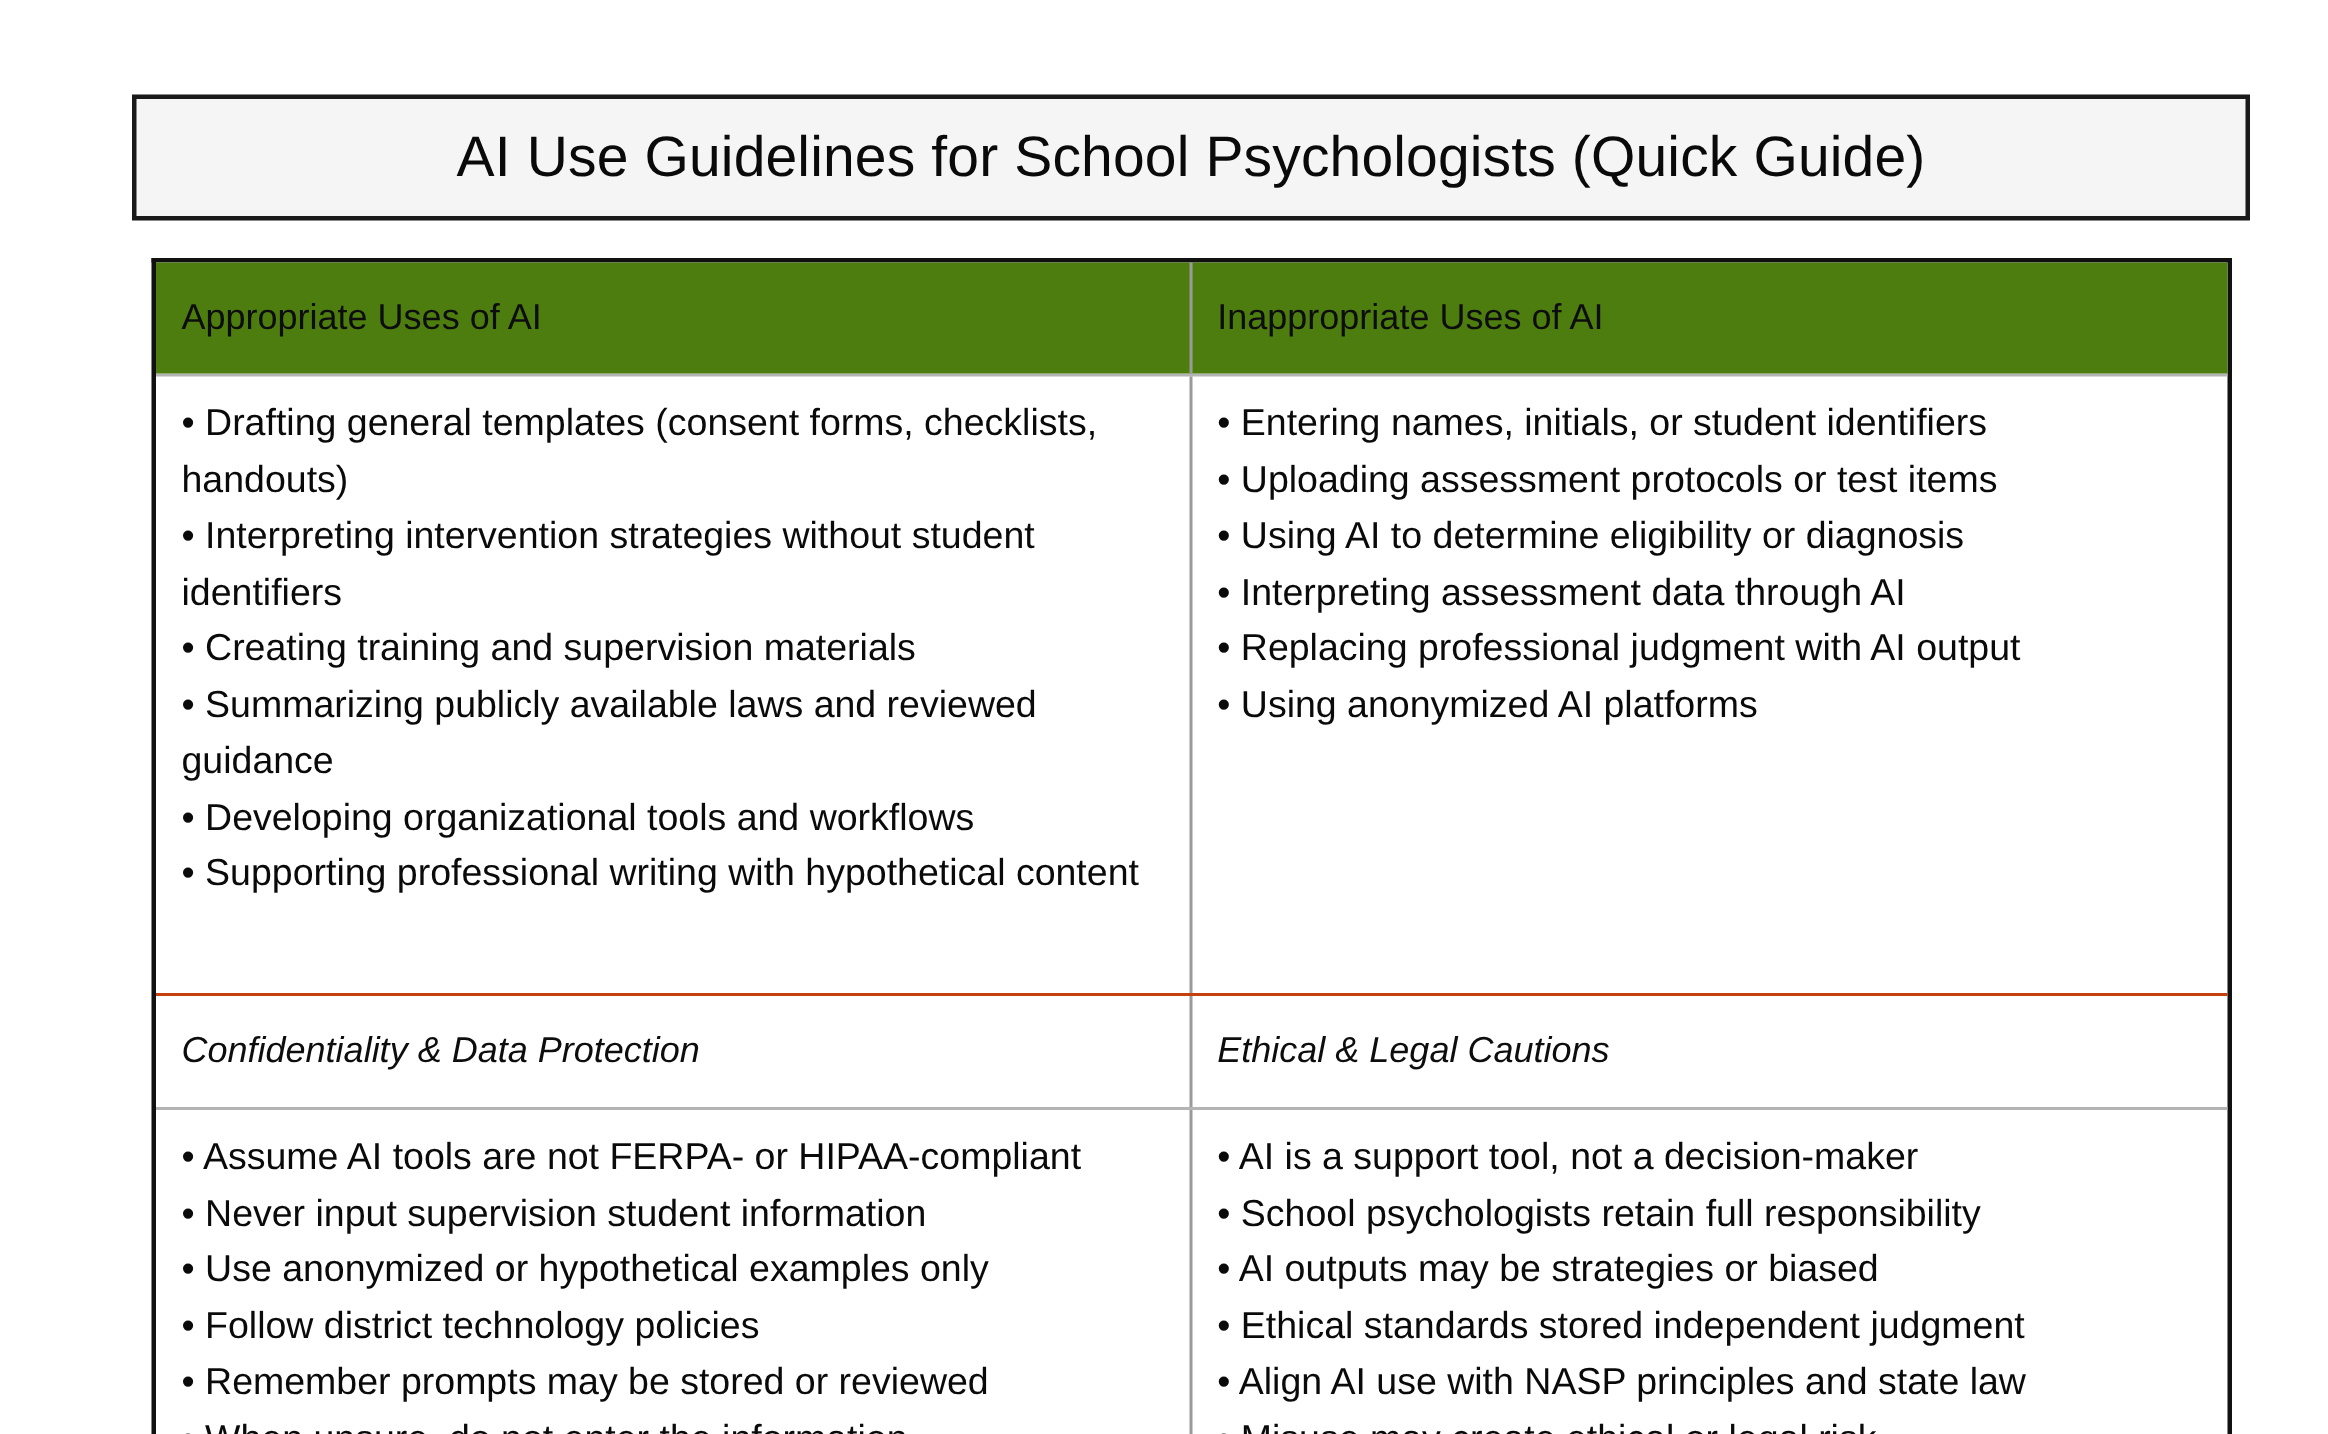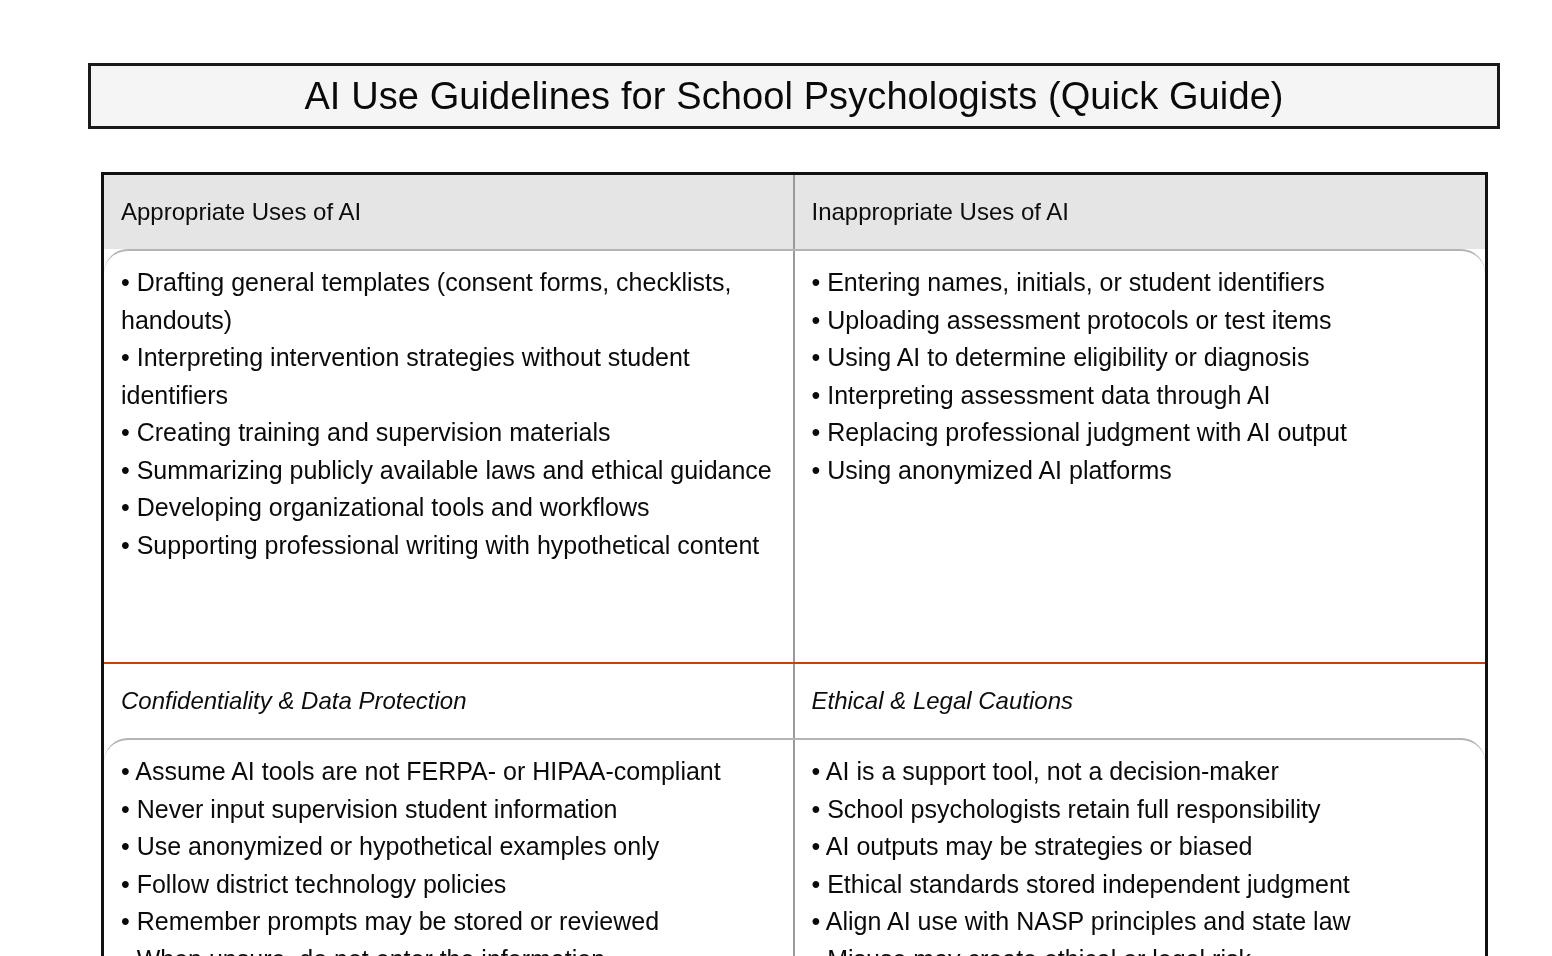--- a/index.html
+++ b/index.html
@@ -23,21 +23,21 @@
     background: #ffffff;
     overflow: hidden;
   }
 
   
   #title-box {
     position: absolute;
     left: 88px;
     top: 63px;
     width: 1412px;
-    height: 66px;
+    height: 84px;
     box-sizing: border-box;
     background: #f5f5f5;
     border: 3px solid #1a1a1a;
     display: flex;
     align-items: center;
     justify-content: center;
   }
   #title-text {
     font-size: 38px;
     line-height: 44px;
@@ -66,42 +66,41 @@
     display: flex;
     width: 100%;
     box-sizing: border-box;
   }
   .t-row.section-gap {
     border-top: 2px solid #c2410c;
     font-style: italic;
   }
   .t-row.thin-top {
     border-top: 2px solid #b4b4b4;
-    border-radius: 24px;
   }
 
   .t-cell {
     box-sizing: border-box;
     flex: 0 0 50%;
     width: 50%;
     padding: 0;
     overflow: hidden;
   }
   .t-cell.left {
     border-right: 2px solid #9a9a9a;
   }
 
   
   .hdr-row .t-cell {
     height: 74px;
     display: flex;
     align-items: center;
   }
   .hdr-row.shaded .t-cell {
-    background: #e5e5e5;
+    background: #4d7c0f;
   }
   .hdr-row .hdr-text {
     font-size: 24px;
     line-height: 30px;
     font-weight: 400;
     padding-left: 17px;
     color: #0d0d0d;
   }
 
   
@@ -149,21 +148,21 @@
         <span class="hdr-text">Inappropriate Uses of AI</span>
       </div>
     </div>
 
     <div class="t-row body-row first-body thin-top">
       <div class="t-cell left">
         <ul class="bullets">
           <li>• Drafting general templates (consent forms, checklists, handouts)</li>
           <li>• Interpreting intervention strategies without student identifiers</li>
           <li>• Creating training and supervision materials</li>
-          <li>• Summarizing publicly available laws and ethical guidance</li>
+          <li>• Summarizing publicly available laws and reviewed guidance</li>
           <li>• Developing organizational tools and workflows</li>
           <li>• Supporting professional writing with hypothetical content</li>
         </ul>
       </div>
       <div class="t-cell right">
         <ul class="bullets">
           <li>• Entering names, initials, or student identifiers</li>
           <li>• Uploading assessment protocols or test items</li>
           <li>• Using AI to determine eligibility or diagnosis</li>
           <li>• Interpreting assessment data through AI</li>

